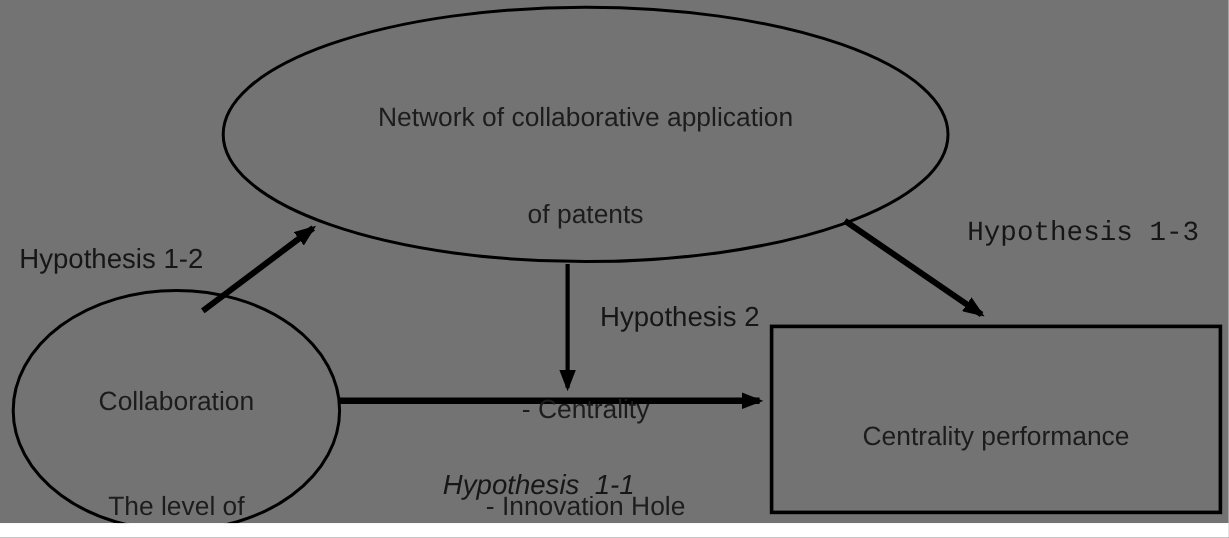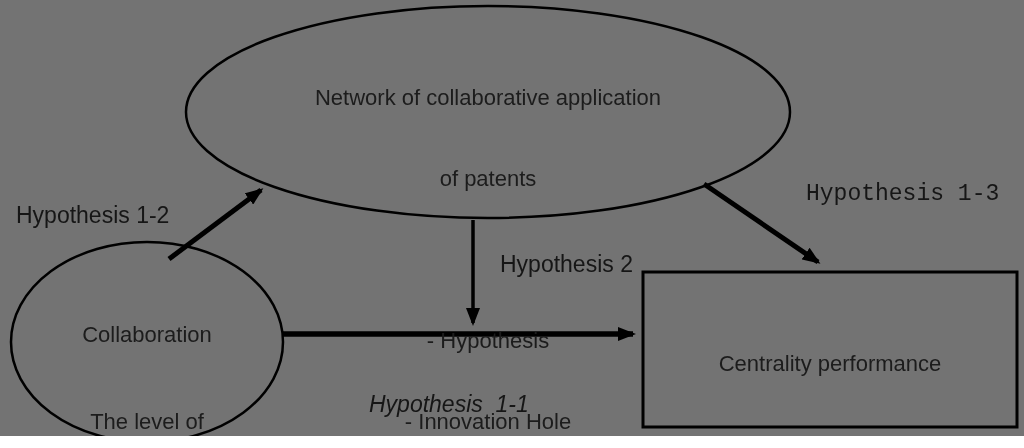--- a/index.html
+++ b/index.html
@@ -62,21 +62,21 @@
 
     <line x1="473" y1="220" x2="473" y2="323" stroke="#000000" stroke-width="3.5" marker-end="url(#ah)"></line>
 
     <line x1="283" y1="334" x2="633" y2="334" stroke="#000000" stroke-width="5.5" marker-end="url(#ah)"></line>
   </svg>
 
   <div class="textblock" style="left:238px; top:30px; width:500px;">
     <div>Network of collaborative application</div>
     <div>of patents</div>
     <div class="spacer"></div>
-    <div>- Hypothesis</div>
+    <div>- Centrality</div>
     <div>- Innovation Hole</div>
     
   </div>
 
   <div class="textblock collab-lines" style="left:32px; top:262px; width:230px;">
     <div>Collaboration</div>
     <div>The level of</div>
     
     
     

